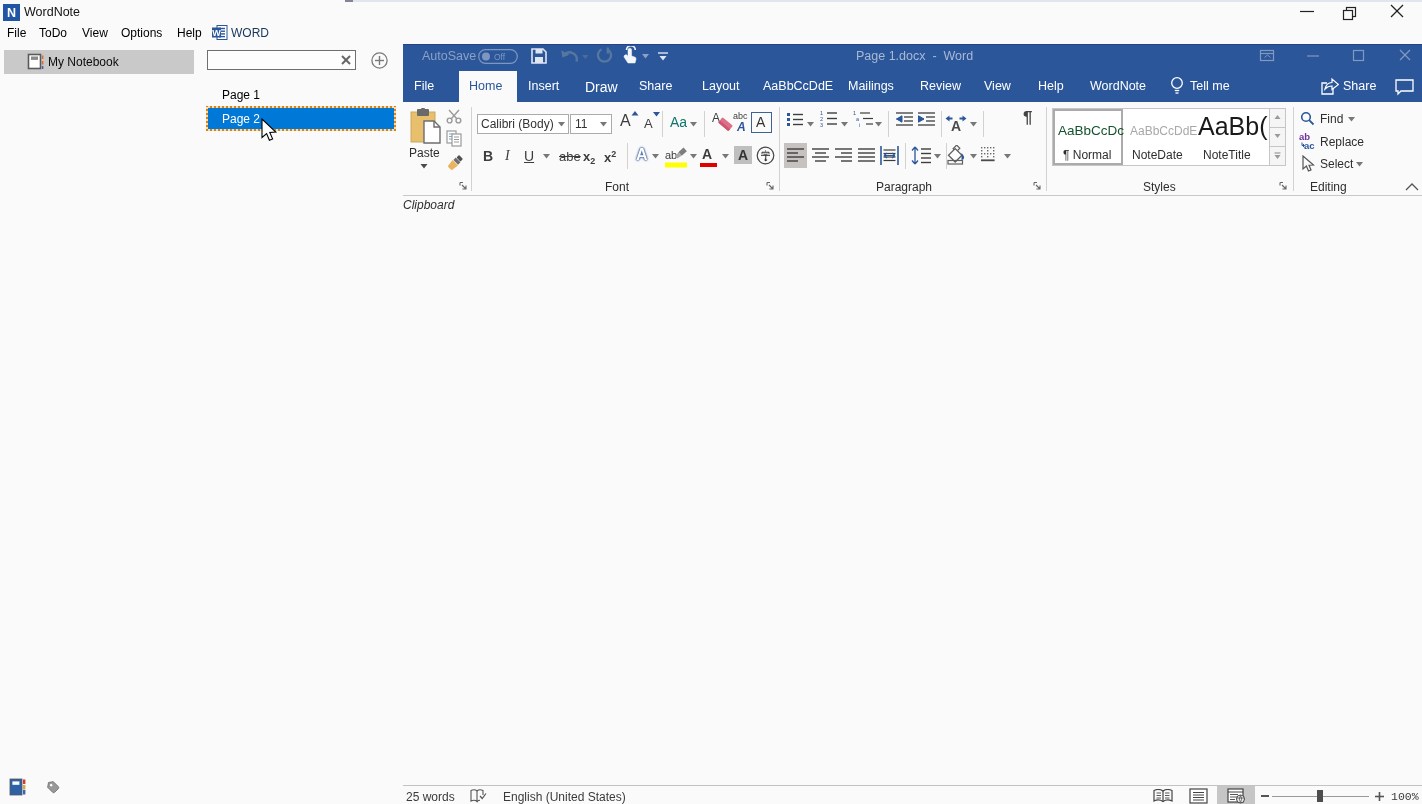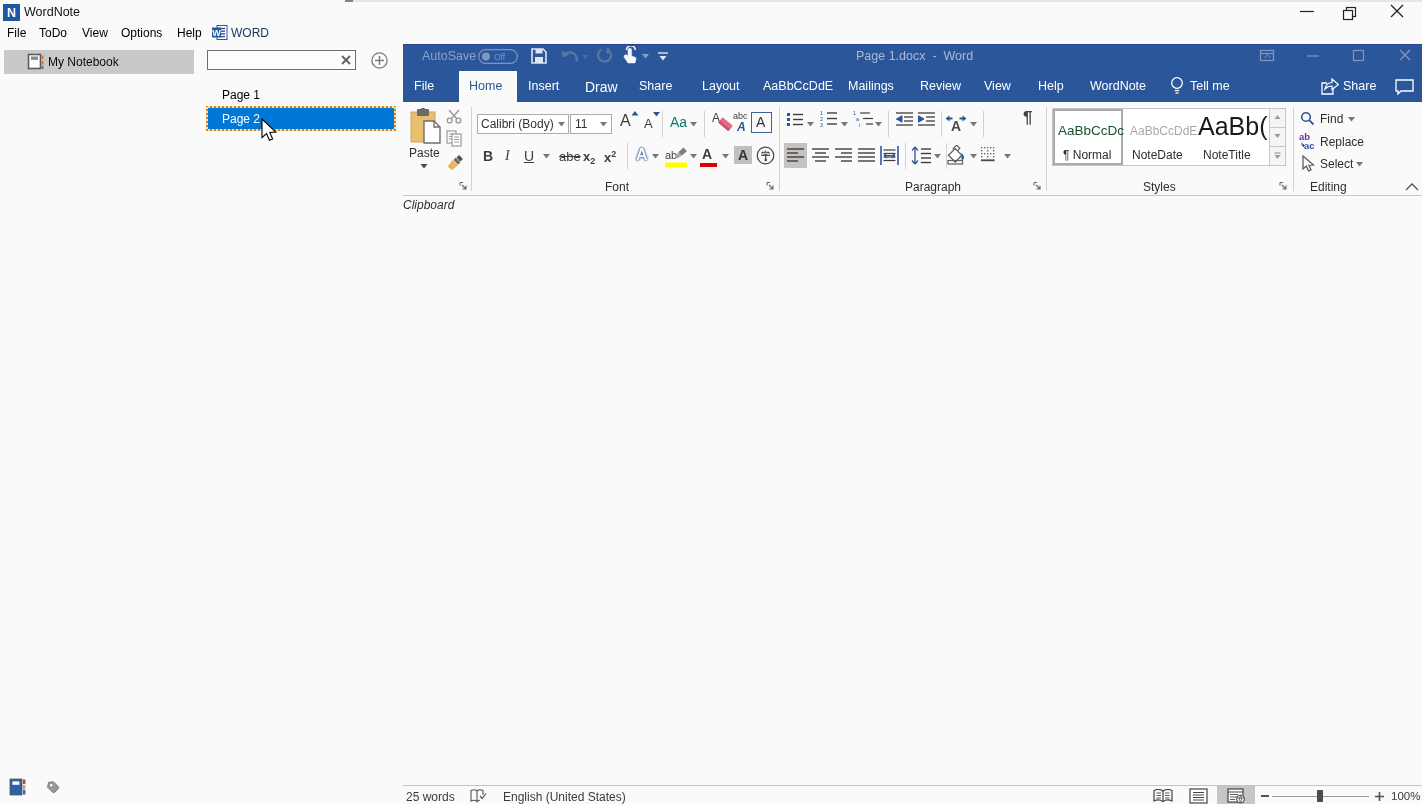--- a/index.html
+++ b/index.html
@@ -478,21 +478,21 @@
         <rect x="12" y="6" width="1.4" height="1.4"></rect>
       <rect x="0" y="9" width="1.4" height="1.4"></rect>
         <rect x="6" y="9" width="1.4" height="1.4"></rect>
         <rect x="12" y="9" width="1.4" height="1.4"></rect>
     </g>
     <rect x="0" y="12.4" width="13.6" height="1.8" fill="#4b4b4b"></rect>
   </svg>
   <svg class="ab" style="left:1004px;top:154px;" width="8" height="5" viewBox="0 0 8 5">
       <path d="M0 0 h7 l-3.5 4.5 z" fill="#777"></path>
     </svg>
-  <div class="txt" style="left:876px;top:180px;color:#2e2e2e;margin-left:29px;">Paragraph</div>
+  <div class="txt" style="left:876px;top:180px;color:#2e2e2e;">Paragraph</div>
   <svg class="ab" style="left:1033px;top:182px;" width="10" height="10" viewBox="0 0 10 10">
     <path d="M1 0.5 h3 M1 0.5 v3 M3 3 l4 4 M7 3.4 v3.6 h-3.6" stroke="#666" stroke-width="1.1" fill="none"></path>
   </svg>
   <div class="ab" style="left:1046px;top:107px;width:1px;height:84px;background:#d4d1ce;"></div>
 
   <div class="ab" style="left:1052px;top:108px;width:234px;height:58px;background:#fff;border:1px solid #c6c6c6;"></div>
   <div class="ab" style="left:1053px;top:109px;width:70px;height:56px;background:#fff;border:2px solid #ababab;"></div>
   <div class="txt" style="left:1058px;top:123px;font-size:13.5px;color:#14532d;">AaBbCcDc</div>
   <div class="txt" style="left:1063px;top:148px;font-size:12px;color:#2e2e2e;">¶ Normal</div>
   <div class="txt" style="left:1130px;top:124px;font-size:12px;color:#a8a8a8;">AaBbCcDdE</div>
@@ -605,15 +605,15 @@
     <path d="M10 10 h7 M13.5 7.5 a6 6 0 0 1 0 7 M13.5 7.5 a6 6 0 0 0 0 7" fill="none" stroke="#444" stroke-width="0.7"></path>
   </svg>
 
   <div class="ab" style="left:1261px;top:795px;width:8px;height:2px;background:#555;"></div>
   <div class="ab" style="left:1272px;top:795.5px;width:97px;height:1px;background:#999;"></div>
   <div class="ab" style="left:1317px;top:790px;width:6px;height:12px;background:#4d4d4d;"></div>
   <svg class="ab" style="left:1375px;top:792px;" width="9" height="9" viewBox="0 0 9 9">
     <line x1="0" y1="4.5" x2="9" y2="4.5" stroke="#555" stroke-width="1.6"></line>
     <line x1="4.5" y1="0" x2="4.5" y2="9" stroke="#555" stroke-width="1.6"></line>
   </svg>
-  <div class="txt" style="left:1391px;top:790px;color:#3b3b3b;font-size:11.5px;">100%</div>
+  <div class="txt" style="left:1391px;top:790px;color:#3b3b3b;font-size:11.5px;font-family:Liberation Mono, monospace;">100%</div>
 
 </div>
 
 </body></html>

